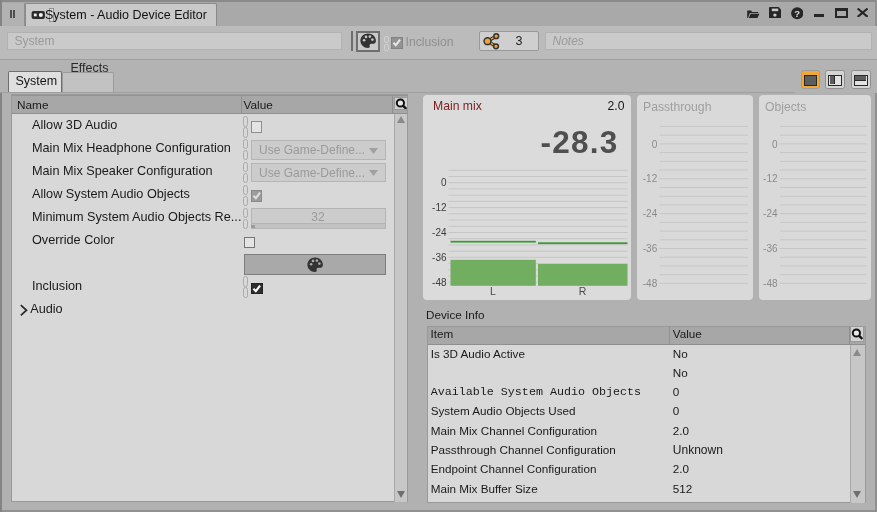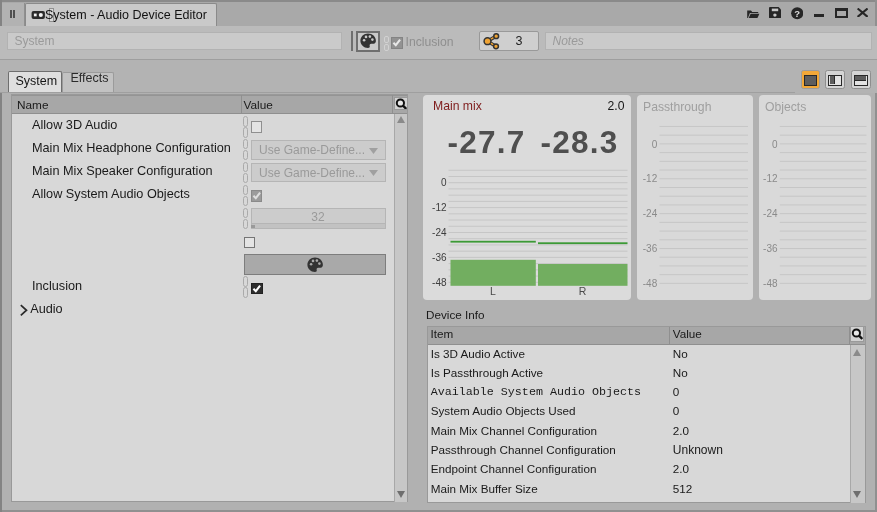--- a/index.html
+++ b/index.html
@@ -68,21 +68,21 @@
 <circle cx="13.2" cy="3.2" r="2.4" fill="#f0a434" stroke="#333" stroke-width="1.5"></circle>
 <circle cx="13" cy="13.3" r="2.4" fill="#f0a434" stroke="#333" stroke-width="1.5"></circle>
     </svg>
 <div style="position:absolute;left:508px;top:34px;width:22px;height:14px;font-size:12.5px;color:#222;text-align:center;">3</div>
 <div style="position:absolute;left:545px;top:31.5px;width:326.5px;height:18.5px;background:#cacaca;border:1px solid #b2b2b2;box-sizing:border-box;"></div>
 <div style="position:absolute;left:552.5px;top:34px;width:200px;height:14px;font-size:12px;line-height:14px;color:#9a9a9a;font-style:italic;">Notes</div>
 <div style="position:absolute;left:0px;top:58.5px;width:877px;height:1px;background:#9e9e9e;"></div>
 <div style="position:absolute;left:7.5px;top:71px;width:54.5px;height:21.5px;background:#dfdfdf;border:1px solid #6e6e6e;border-bottom:none;border-radius:2px 2px 0 0;box-sizing:border-box;"></div>
 <div style="position:absolute;left:15.5px;top:74.5px;width:45px;height:13px;font-size:12.5px;line-height:13px;color:#161616;">System</div>
 <div style="position:absolute;left:62px;top:71.5px;width:51.5px;height:21px;background:#c2c2c2;border:1px solid #9b9b9b;border-bottom:none;border-radius:2px 2px 0 0;box-sizing:border-box;"></div>
-<div style="position:absolute;left:70.5px;top:72px;width:45px;height:13px;font-size:12.5px;line-height:13px;color:#2a2a2a;">Effects</div>
+<div style="position:absolute;left:70.5px;top:62px;width:45px;height:13px;font-size:12.5px;line-height:13px;color:#2a2a2a;">Effects</div>
 <div style="position:absolute;left:800.5px;top:70px;width:19.5px;height:18.5px;background:#f2a838;border:1px solid #9c9c9c;border-radius:2.5px;box-sizing:border-box;"></div>
 <div style="position:absolute;left:803.5px;top:74.5px;width:13.5px;height:11px;background:#5d5d5d;border:1.5px solid #282828;box-sizing:border-box;"></div>
 <div style="position:absolute;left:825px;top:70px;width:19.5px;height:18.5px;background:#d4d4d4;border:1px solid #8e8e8e;border-radius:2.5px;box-sizing:border-box;"></div>
 <div style="position:absolute;left:828px;top:74.5px;width:13.5px;height:11px;background:#e2e2e2;border:1.5px solid #282828;box-sizing:border-box;"></div>
 <div style="position:absolute;left:829.5px;top:76px;width:5.5px;height:8px;background:#5d5d5d;border-right:1.5px solid #282828;box-sizing:border-box;"></div>
 <div style="position:absolute;left:850.5px;top:70px;width:20px;height:18.5px;background:#d4d4d4;border:1px solid #8e8e8e;border-radius:2.5px;box-sizing:border-box;"></div>
 <div style="position:absolute;left:853.5px;top:74.5px;width:14px;height:11px;background:#e2e2e2;border:1.5px solid #282828;box-sizing:border-box;"></div>
 <div style="position:absolute;left:855px;top:76px;width:11px;height:4.5px;background:#5d5d5d;border-bottom:1.5px solid #282828;box-sizing:border-box;"></div>
 <div style="position:absolute;left:0px;top:92px;width:795px;height:1px;background:#9f9f9f;"></div>
 <div style="position:absolute;left:10.5px;top:93.5px;width:397px;height:408.5px;background:#d8d8d8;border:1px solid #999;box-sizing:border-box;"></div>
@@ -100,20 +100,22 @@
 <svg style="position:absolute;left:396.5px;top:115.5px;width:8px;height:7px;" viewBox="0 0 8 7">
       <path d="M4 0 L8 7 L0 7 z" fill="#8a8a8a"></path>
     </svg>
 <svg style="position:absolute;left:396.5px;top:490.5px;width:8px;height:7px;" viewBox="0 0 8 7">
       <path d="M0 0 L8 0 L4 7 z" fill="#6e6e6e"></path>
     </svg>
 <div style="position:absolute;left:32px;top:118.35000000000001px;width:330px;height:14px;font-size:12.7px;line-height:14px;color:#1a1a1a;">Allow 3D Audio</div>
 <div style="position:absolute;left:32px;top:141.25px;width:330px;height:14px;font-size:12.7px;line-height:14px;color:#1a1a1a;">Main Mix Headphone Configuration</div>
 <div style="position:absolute;left:32px;top:164.15px;width:330px;height:14px;font-size:12.7px;line-height:14px;color:#1a1a1a;">Main Mix Speaker Configuration</div>
 <div style="position:absolute;left:32px;top:187.04999999999998px;width:330px;height:14px;font-size:12.7px;line-height:14px;color:#1a1a1a;">Allow System Audio Objects</div>
+<div style="position:absolute;left:32px;top:209.95px;width:330px;height:14px;font-size:12.7px;line-height:14px;color:#1a1a1a;">Minimum System Audio Objects Re...</div>
+<div style="position:absolute;left:32px;top:232.85px;width:330px;height:14px;font-size:12.7px;line-height:14px;color:#1a1a1a;">Override Color</div>
 <div style="position:absolute;left:32px;top:278.6499999999999px;width:330px;height:14px;font-size:12.7px;line-height:14px;color:#1a1a1a;">Inclusion</div>
 <svg style="position:absolute;left:19px;top:303.95px;width:9px;height:12.5px;" viewBox="0 0 9 12.5">
       <path d="M1.8 1.2 L7.5 6.25 L1.8 11.3" stroke="#2a2a2a" stroke-width="1.7" fill="none"></path>
     </svg>
 <div style="position:absolute;left:30.2px;top:301.54999999999995px;width:330px;height:14px;font-size:12.7px;line-height:14px;color:#1a1a1a;">Audio</div>
 <div style="position:absolute;left:243px;top:116px;width:5px;height:10.5px;border:1px solid #aaa;border-radius:2.5px;box-sizing:border-box;"></div>
 <div style="position:absolute;left:243px;top:127px;width:5px;height:10.5px;border:1px solid #aaa;border-radius:2.5px;box-sizing:border-box;"></div>
 <div style="position:absolute;left:250.5px;top:121px;width:11.5px;height:11.5px;background:#e4e4e4;border:1.5px solid #8f8f8f;box-sizing:border-box;"></div>
 <div style="position:absolute;left:243px;top:138.9px;width:5px;height:10.5px;border:1px solid #aaa;border-radius:2.5px;box-sizing:border-box;"></div>
 <div style="position:absolute;left:243px;top:149.9px;width:5px;height:10.5px;border:1px solid #aaa;border-radius:2.5px;box-sizing:border-box;"></div>
@@ -155,21 +157,20 @@
 <div style="position:absolute;left:243px;top:287.29999999999995px;width:5px;height:10.5px;border:1px solid #aaa;border-radius:2.5px;box-sizing:border-box;"></div>
 <div style="position:absolute;left:251px;top:282.5px;width:11.5px;height:11.5px;background:#2e2e2e;border:1px solid #222;box-sizing:border-box;">
       <svg width="9.5" height="9.5" viewBox="0 0 10 10" style="position:absolute;left:0;top:0">
         <path d="M1.5 5 L4 7.5 L8.5 1.8" stroke="#fff" stroke-width="2.2" fill="none"></path>
       </svg>
     </div>
 <div style="position:absolute;left:423px;top:95px;width:207.5px;height:204.5px;background:#dbdbdb;border-radius:4px;"></div>
 <div style="position:absolute;left:433px;top:99.5px;width:120px;height:13px;font-size:12.2px;line-height:13px;color:#7f1d1d;">Main mix</div>
 <div style="position:absolute;left:560px;top:99.5px;width:64.5px;height:13px;font-size:12.2px;line-height:13px;color:#161616;text-align:right;">2.0</div>
 <div style="position:absolute;left:424.5px;top:125.8px;width:207px;height:33px;font-size:31.5px;line-height:33px;font-weight:bold;color:#4f4f4f;letter-spacing:1.2px;">
-      <span style="position:absolute;left:62px;transform:translateX(-50%);">-27.7</span>
       <span style="position:absolute;left:155px;transform:translateX(-50%);">-28.3</span>
     </div>
 <svg style="position:absolute;left:423px;top:95px;width:207.5px;height:204.5px;" viewBox="0 0 207.5 204.5">
       <line x1="25.5" x2="204.5" y1="75.25" y2="75.25" stroke="#c6c6c6" stroke-width="1"></line>
       <line x1="25.5" x2="204.5" y1="81.47" y2="81.47" stroke="#c6c6c6" stroke-width="1"></line>
       <line x1="25.5" x2="204.5" y1="87.70" y2="87.70" stroke="#c6c6c6" stroke-width="1"></line>
       <line x1="25.5" x2="204.5" y1="93.92" y2="93.92" stroke="#c6c6c6" stroke-width="1"></line>
       <line x1="25.5" x2="204.5" y1="100.15" y2="100.15" stroke="#c6c6c6" stroke-width="1"></line>
       <line x1="25.5" x2="204.5" y1="106.37" y2="106.37" stroke="#c6c6c6" stroke-width="1"></line>
       <line x1="25.5" x2="204.5" y1="112.60" y2="112.60" stroke="#c6c6c6" stroke-width="1"></line>
@@ -267,21 +268,20 @@
     </svg>
 <div style="position:absolute;left:850px;top:345px;width:14.5px;height:157.5px;background:#c7c7c7;border-left:1px solid #a8a8a8;box-sizing:border-box;"></div>
 <svg style="position:absolute;left:853px;top:349px;width:8px;height:7px;" viewBox="0 0 8 7">
       <path d="M4 0 L8 7 L0 7 z" fill="#8a8a8a"></path>
     </svg>
 <svg style="position:absolute;left:853px;top:491px;width:8px;height:7px;" viewBox="0 0 8 7">
       <path d="M0 0 L8 0 L4 7 z" fill="#6e6e6e"></path>
     </svg>
 <div style="position:absolute;left:430.7px;top:346.54999999999995px;width:260px;height:14px;font-size:11.7px;line-height:14px;color:#1a1a1a;">Is 3D Audio Active</div>
 <div style="position:absolute;left:672.8px;top:346.54999999999995px;width:150px;height:14px;font-size:11.7px;line-height:14px;color:#1a1a1a;">No</div>
-<div style="position:absolute;left:430.7px;top:365.84999999999997px;width:260px;height:14px;font-size:11.7px;line-height:14px;color:#1a1a1a;">Is Passthrough Active</div>
 <div style="position:absolute;left:672.8px;top:365.84999999999997px;width:150px;height:14px;font-size:11.7px;line-height:14px;color:#1a1a1a;">No</div>
 <div style="position:absolute;left:430.7px;top:385.15px;width:260px;height:14px;font-size:11.7px;line-height:14px;color:#1a1a1a;font-family:Liberation Mono, monospace;">Available System Audio Objects</div>
 <div style="position:absolute;left:672.8px;top:385.15px;width:150px;height:14px;font-size:11.7px;line-height:14px;color:#1a1a1a;">0</div>
 <div style="position:absolute;left:430.7px;top:404.44999999999993px;width:260px;height:14px;font-size:11.7px;line-height:14px;color:#1a1a1a;">System Audio Objects Used</div>
 <div style="position:absolute;left:672.8px;top:404.44999999999993px;width:150px;height:14px;font-size:11.7px;line-height:14px;color:#1a1a1a;">0</div>
 <div style="position:absolute;left:430.7px;top:423.74999999999994px;width:260px;height:14px;font-size:11.7px;line-height:14px;color:#1a1a1a;">Main Mix Channel Configuration</div>
 <div style="position:absolute;left:672.8px;top:423.74999999999994px;width:150px;height:14px;font-size:11.7px;line-height:14px;color:#1a1a1a;">2.0</div>
 <div style="position:absolute;left:430.7px;top:443.04999999999995px;width:260px;height:14px;font-size:11.7px;line-height:14px;color:#1a1a1a;">Passthrough Channel Configuration</div>
 <div style="position:absolute;left:672.8px;top:443.04999999999995px;width:150px;height:14px;font-size:12px;line-height:14px;color:#1a1a1a;">Unknown</div>
 <div style="position:absolute;left:430.7px;top:462.34999999999997px;width:260px;height:14px;font-size:11.7px;line-height:14px;color:#1a1a1a;">Endpoint Channel Configuration</div>

